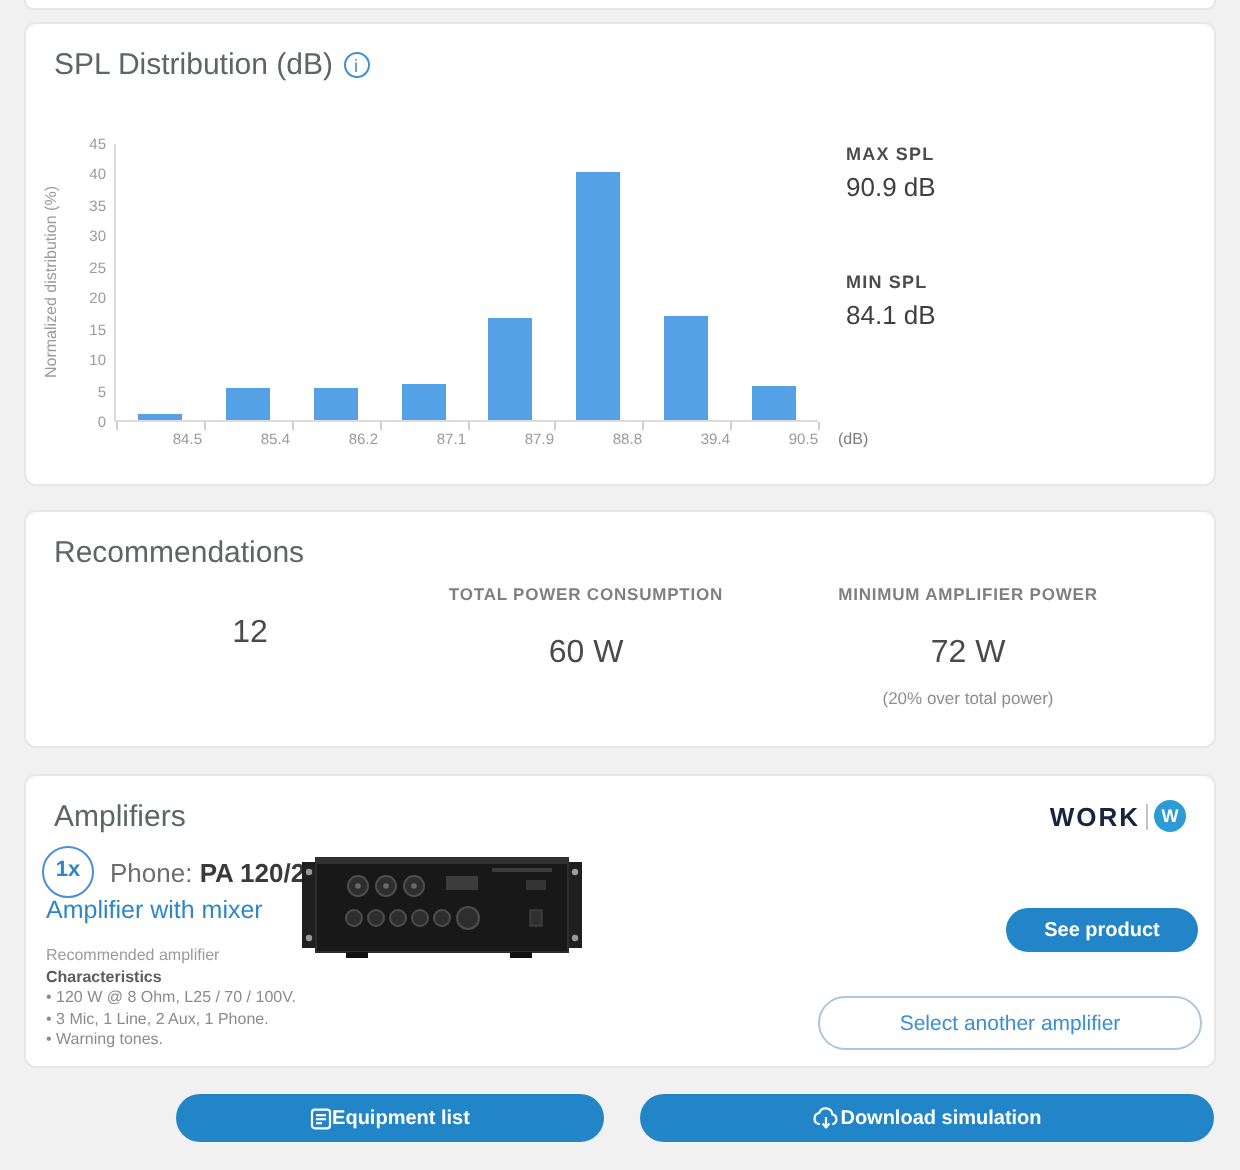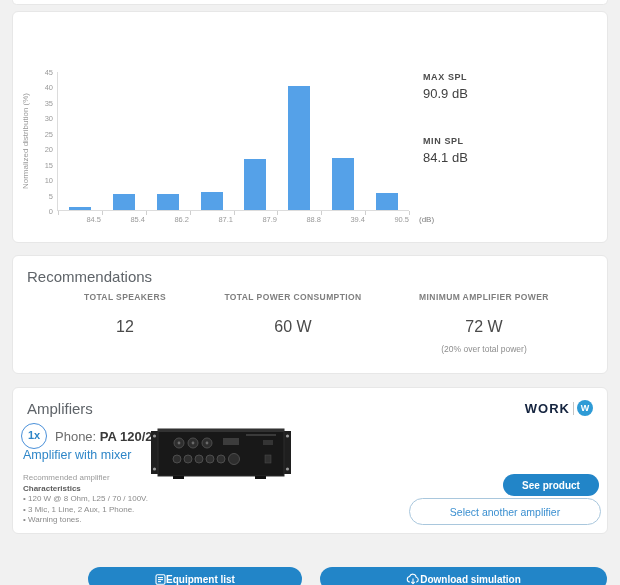--- a/index.html
+++ b/index.html
@@ -61,40 +61,43 @@
   .model-line b { color:#3a3a3a; }
   .type-link { position:absolute; left:10px; top:60px; font-size:12.5px; color:#2e86c8;
         cursor:pointer; }
   .amp-desc { position:absolute; left:10px; top:85px; font-size:8px; color:#8b8b8b;
         line-height:10.5px; }
   .amp-desc .rec { color:#9b9b9b; }
   .amp-desc .chars { font-weight:bold; color:#5c5c5c; }
   .amp-img { position:absolute; left:138px; top:40px; }
   .btn { display:flex; align-items:center; justify-content:center; cursor:pointer;
          border-radius:12px; }
-  .btn-primary { background:#2285c8; color:#fff; font-weight:bold;margin-top:20px; }
+  .btn-primary { background:#2285c8; color:#fff; font-weight:bold; }
   #see-product { position:absolute; left:490px; top:66px; width:96px; height:22px;
          font-size:10px; border-radius:11px; }
   #select-another { position:absolute; left:396px; top:110px; width:192px; height:27px;
          border:1px solid #a9c7dd; border-radius:14px; background:#fff; color:#3a8fd0;
          font-size:10.5px; }
 
   
   .footer-btn { position:absolute; top:547px; height:24px; font-size:10px; gap:0; }
   #btn-equipment { left:88px; width:214px; }
   #btn-download { left:320px; width:287px; }
 </style>
 </head>
 <body>
 
 <div class="page">
 
   <div class="prev-card-edge"></div>
 
   <div class="card" id="card-spl">
+    <div class="card-title">
+      <span>SPL Distribution (dB)</span><span class="info-icon">i</span>
+    </div>
 
     <div class="y-axis-label-wrap">
       <span>Normalized distribution (%)</span>
     </div>
     <div class="y-ticks">
         <div class="y-tick" style="bottom: 0%;">0</div>
         <div class="y-tick" style="bottom: 11.1111%;">5</div>
         <div class="y-tick" style="bottom: 22.2222%;">10</div>
         <div class="y-tick" style="bottom: 33.3333%;">15</div>
         <div class="y-tick" style="bottom: 44.4444%;">20</div>
@@ -160,21 +163,20 @@
     </div>
     <div class="spl-stat" id="min-spl">
       <div class="lbl">MIN SPL</div>
       <div class="val">84.1 dB</div>
     </div>
   </div>
 
   <div class="card" id="card-rec">
     <div class="card-title">Recommendations</div>
     <div class="rec-col" style="left:12px">
-      <div class="lbl">TOTAL SPEAKERS</div>
       <div class="val">12</div>
     </div>
     <div class="rec-col" style="left:180px">
       <div class="lbl">TOTAL POWER CONSUMPTION</div>
       <div class="val">60 W</div>
     </div>
     <div class="rec-col" style="left:371px">
       <div class="lbl">MINIMUM AMPLIFIER POWER</div>
       <div class="val">72 W</div>
       <div class="note">(20% over total power)</div>

